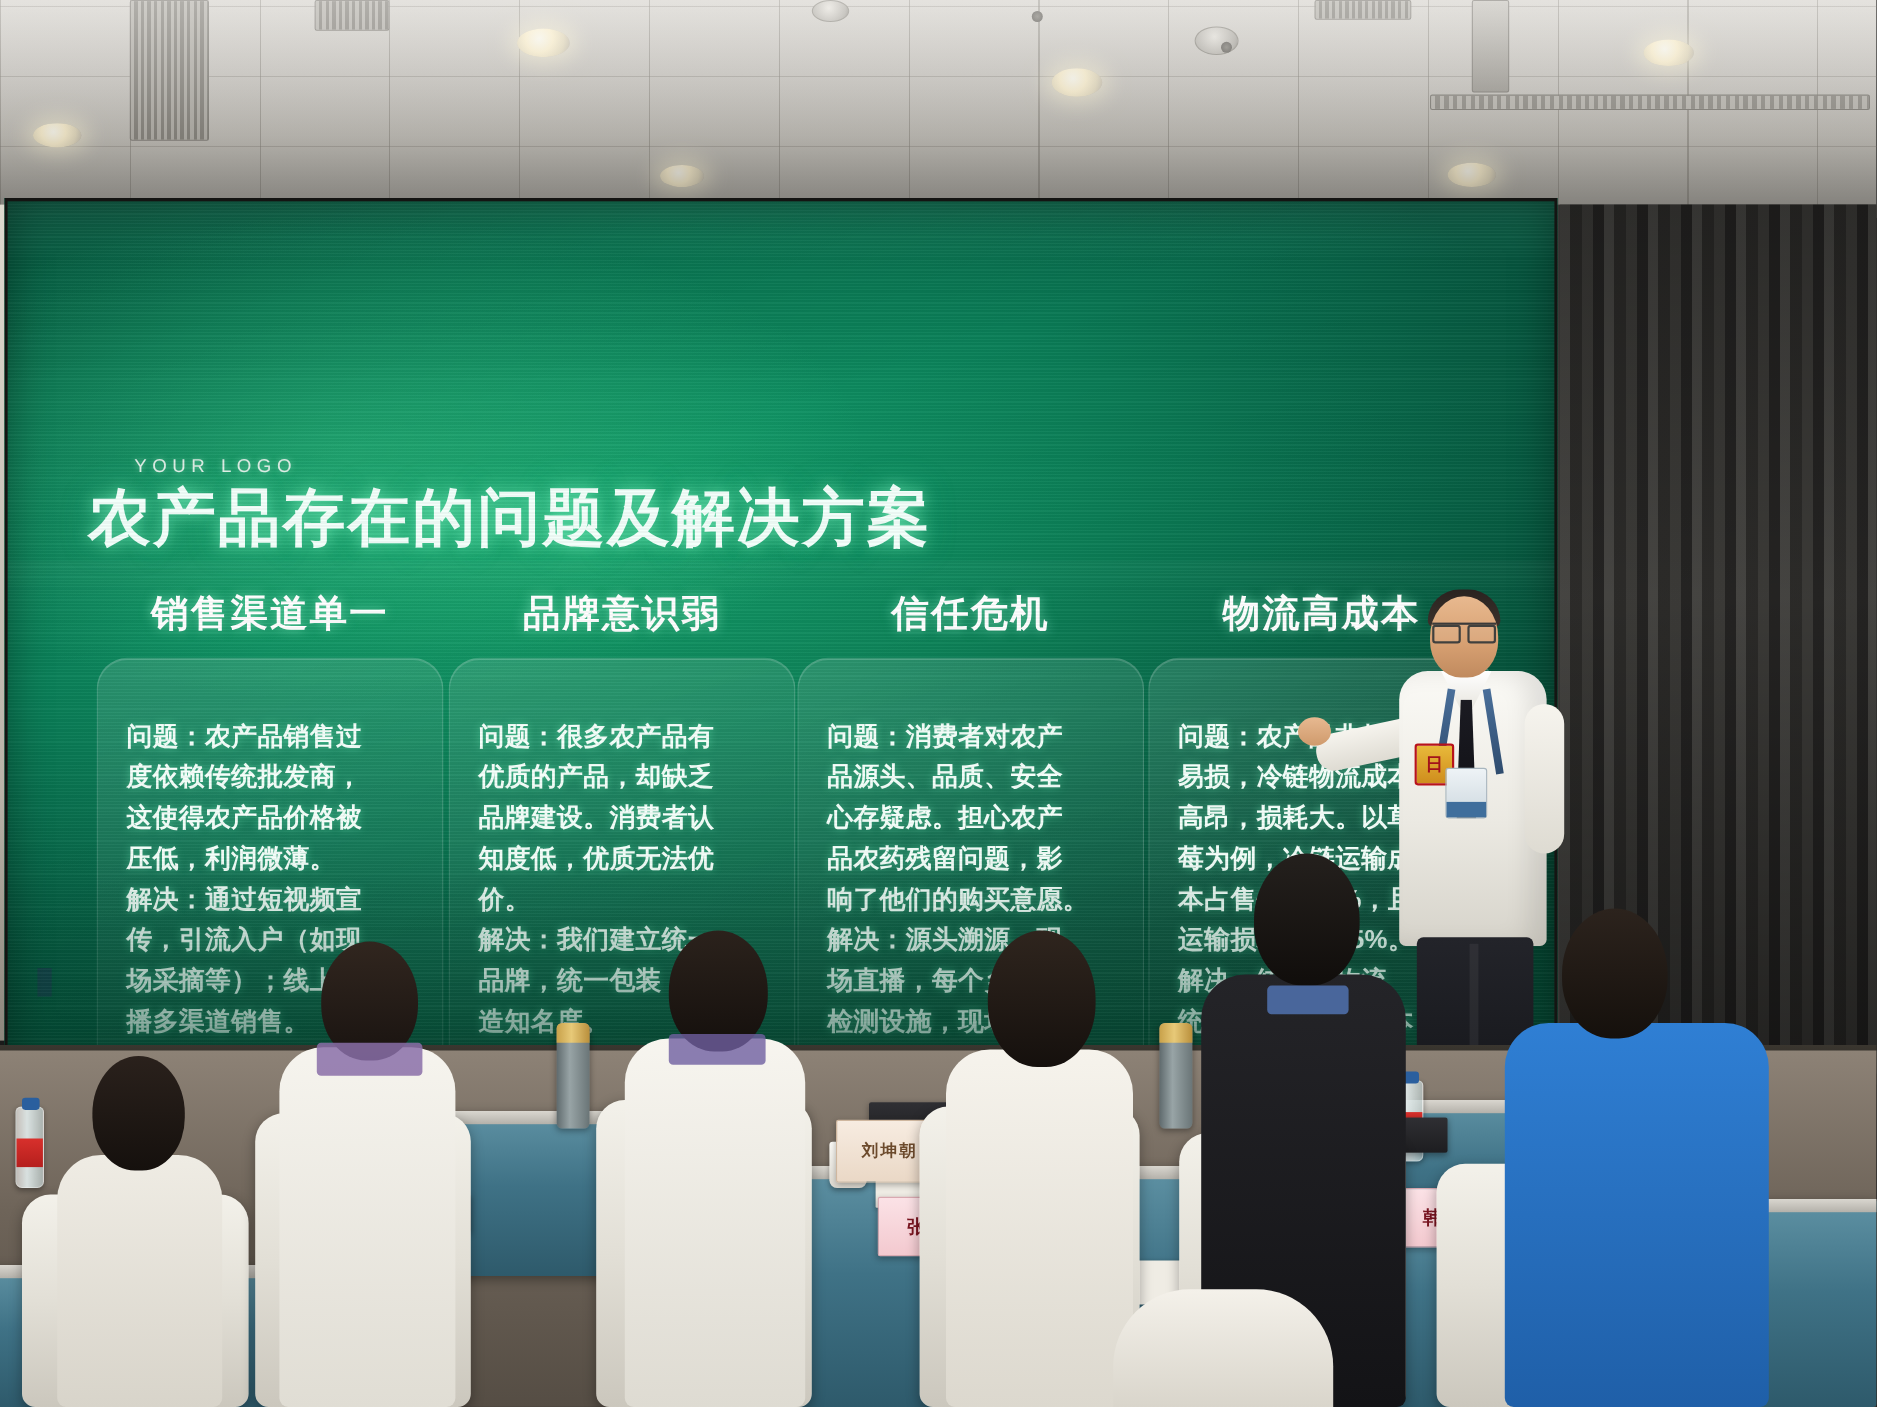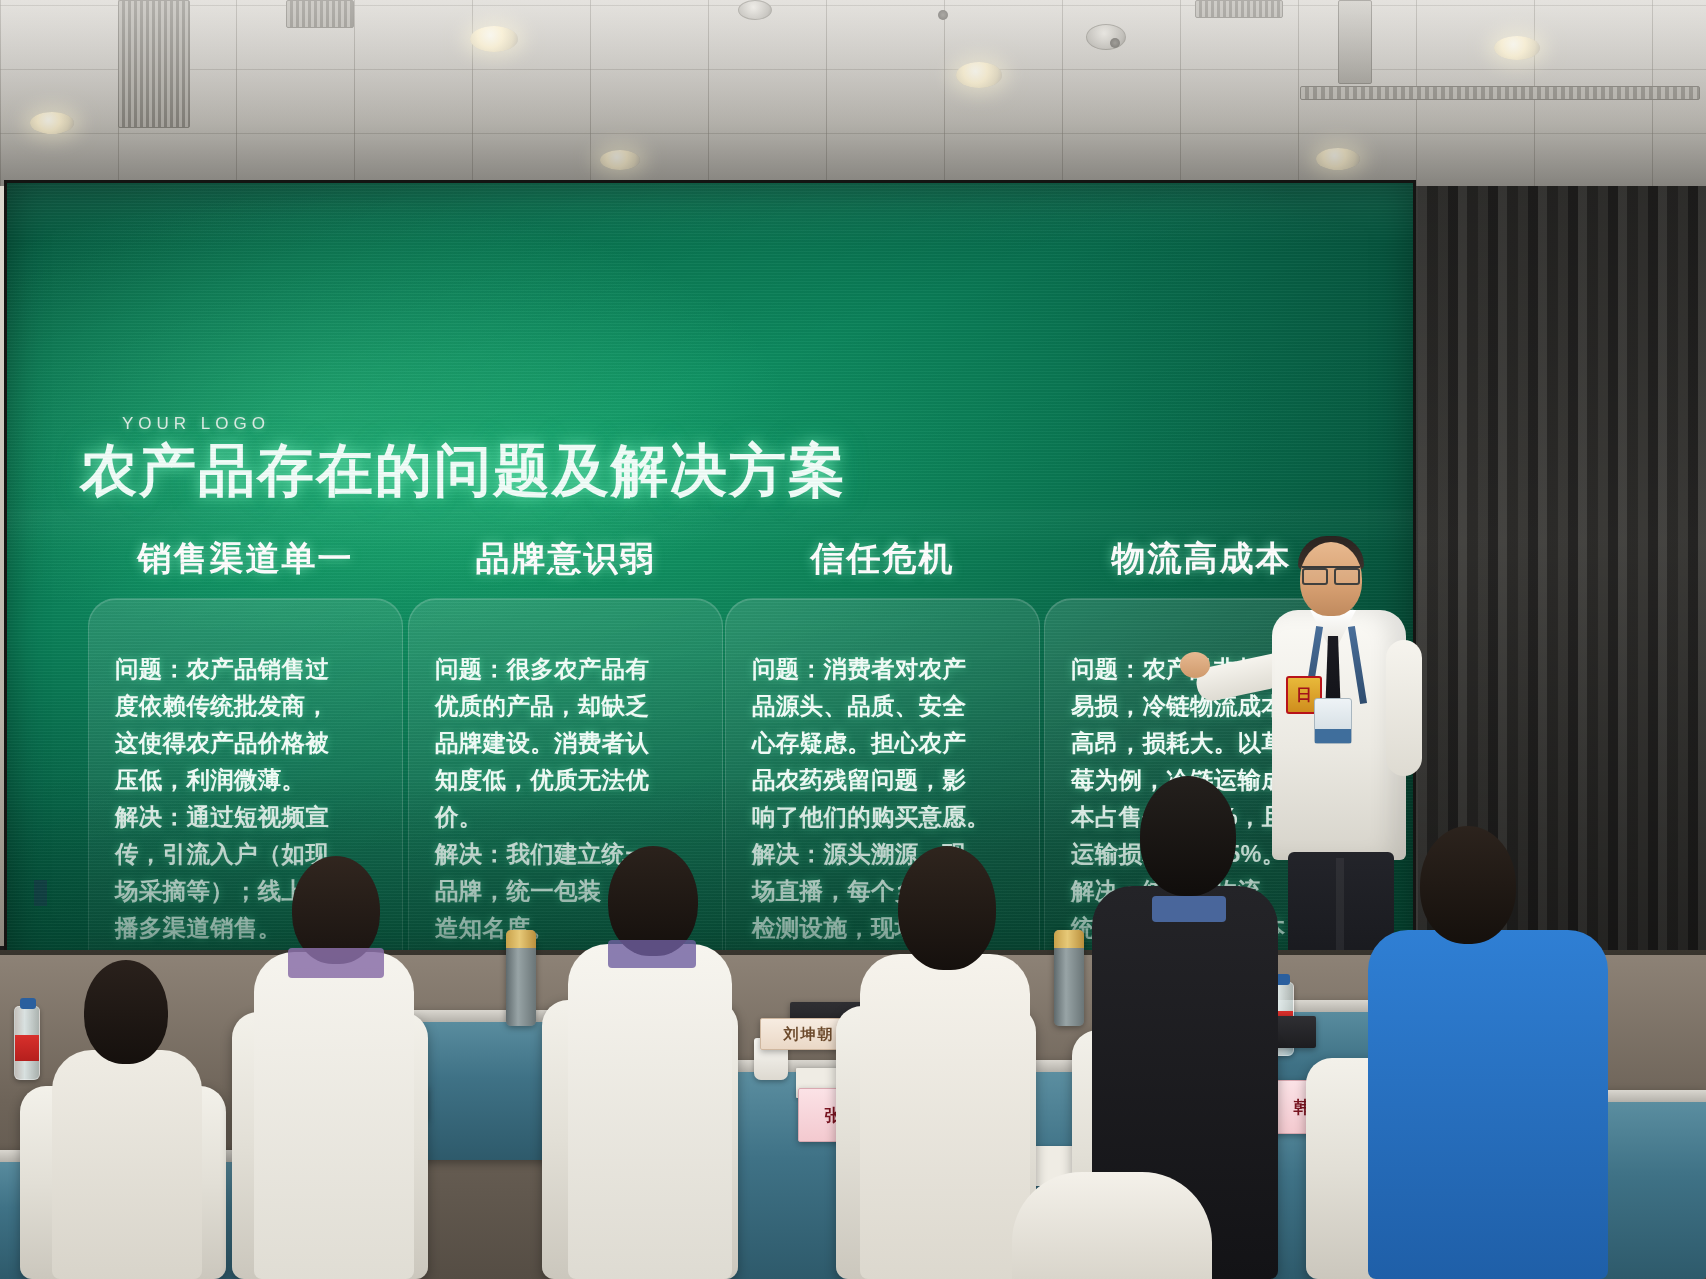--- a/index.html
+++ b/index.html
@@ -498,21 +498,21 @@
   <div class="cup" style="left:754px; top:1038px;"></div>
   <div class="notebook" style="left:790px; top:1002px; width:86px; height:40px;"></div>
   <div class="notebook" style="left:298px; top:1086px; width:130px; height:34px;"></div>
   <div class="notebook" style="left:1196px; top:1016px; width:120px; height:32px;"></div>
   <div class="paper" style="left:796px; top:1068px; width:70px; height:30px;"></div>
   <div class="paper" style="left:962px; top:1146px; width:120px; height:40px;"></div>
 
   <div class="nameplate" style="left:798px; top:1088px; width:110px; height:54px;">
     <span>张仁兵</span>
   </div>
-  <div class="nameplate" style="left:760px; top:1018px; width:98px; height:32px; background:linear-gradient(180deg,#f7ece1,#ead8c6); border-color:#cfb79f;">
+  <div class="nameplate" style="left:760px; top:1018px; width:98px; height:57px; background:linear-gradient(180deg,#f7ece1,#ead8c6); border-color:#cfb79f;">
     <span style="color:#6c4a2c; font-size:15px;">刘坤朝</span>
   </div>
   <div class="nameplate" style="left:1134px; top:1004px; width:112px; height:48px;">
     <span>叶乃萍</span>
   </div>
   <div class="nameplate" style="left:1262px; top:1080px; width:120px; height:54px;">
     <span>韩见斌</span>
   </div>
 
   <div class="chair" style="left:20px; top:1086px; width:206px; height:193px;"></div>

